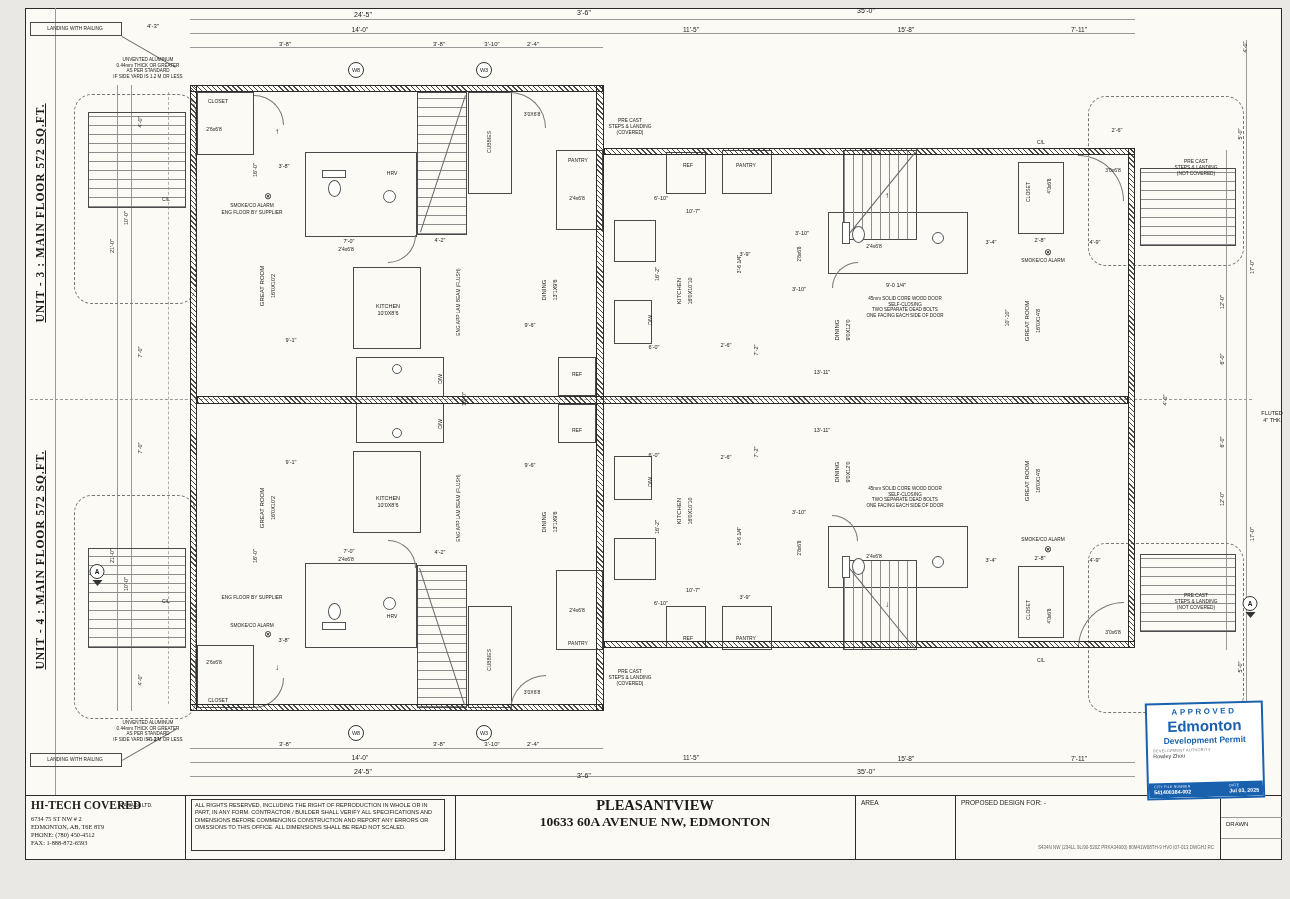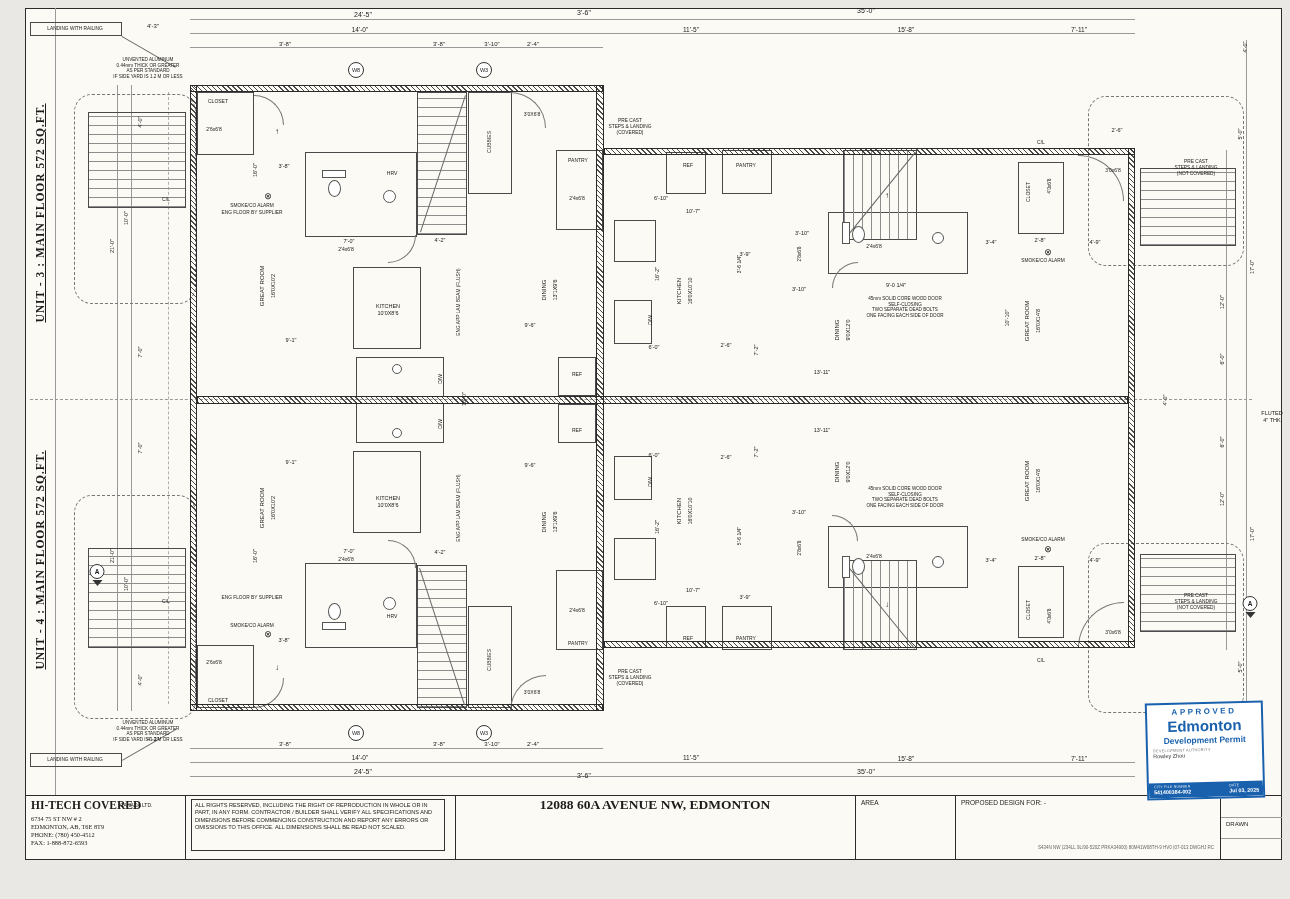--- a/index.html
+++ b/index.html
@@ -402,21 +402,22 @@
 <div class="firm-name">HI-TECH COVERED</div>
 <div class="firm-sub">CANADA LTD.</div>
 <div class="firm-line" style="left:31px;top:815px">6734 75 ST NW # 2</div>
 <div class="firm-line" style="left:31px;top:823px">EDMONTON, AB, T6E 8T9</div>
 <div class="firm-line" style="left:31px;top:831px">PHONE: (780) 450-4512</div>
 <div class="firm-line" style="left:31px;top:839px">FAX: 1-888-872-6593</div>
 
 <div class="rights">ALL RIGHTS RESERVED, INCLUDING THE RIGHT OF REPRODUCTION IN WHOLE OR IN PART, IN ANY FORM. CONTRACTOR / BUILDER SHALL VERIFY ALL SPECIFICATIONS AND DIMENSIONS BEFORE COMMENCING CONSTRUCTION AND REPORT ANY ERRORS OR OMISSIONS TO THIS OFFICE. ALL DIMENSIONS SHALL BE READ NOT SCALED.</div>
 
 <div class="proj">
-  <div class="l3">12088 60A AVENUE NW, EDMONTON</div>
+  <div class="l2">PLEASANTVIEW</div>
+  <div class="l3">10633 60A AVENUE NW, EDMONTON</div>
 </div>
 
 <div class="celllab" style="left:861px;top:799px">AREA</div>
 <div class="celllab" style="left:961px;top:799px">PROPOSED DESIGN FOR: -</div>
 <div class="path">S434N NW (234LL 9L/90-520Z PRKA34900) 80M41W08TH-9 HV0 (07-013 DWGHJ RC</div>
 <div class="dl" style="left:1220px;top:817px;width:62px;height:1px"></div>
 <div class="dl" style="left:1220px;top:838px;width:62px;height:1px"></div>
 <div class="celllab" style="left:1226px;top:821px;font-size:6px">DRAWN</div>
 
 <div class="stamp">

